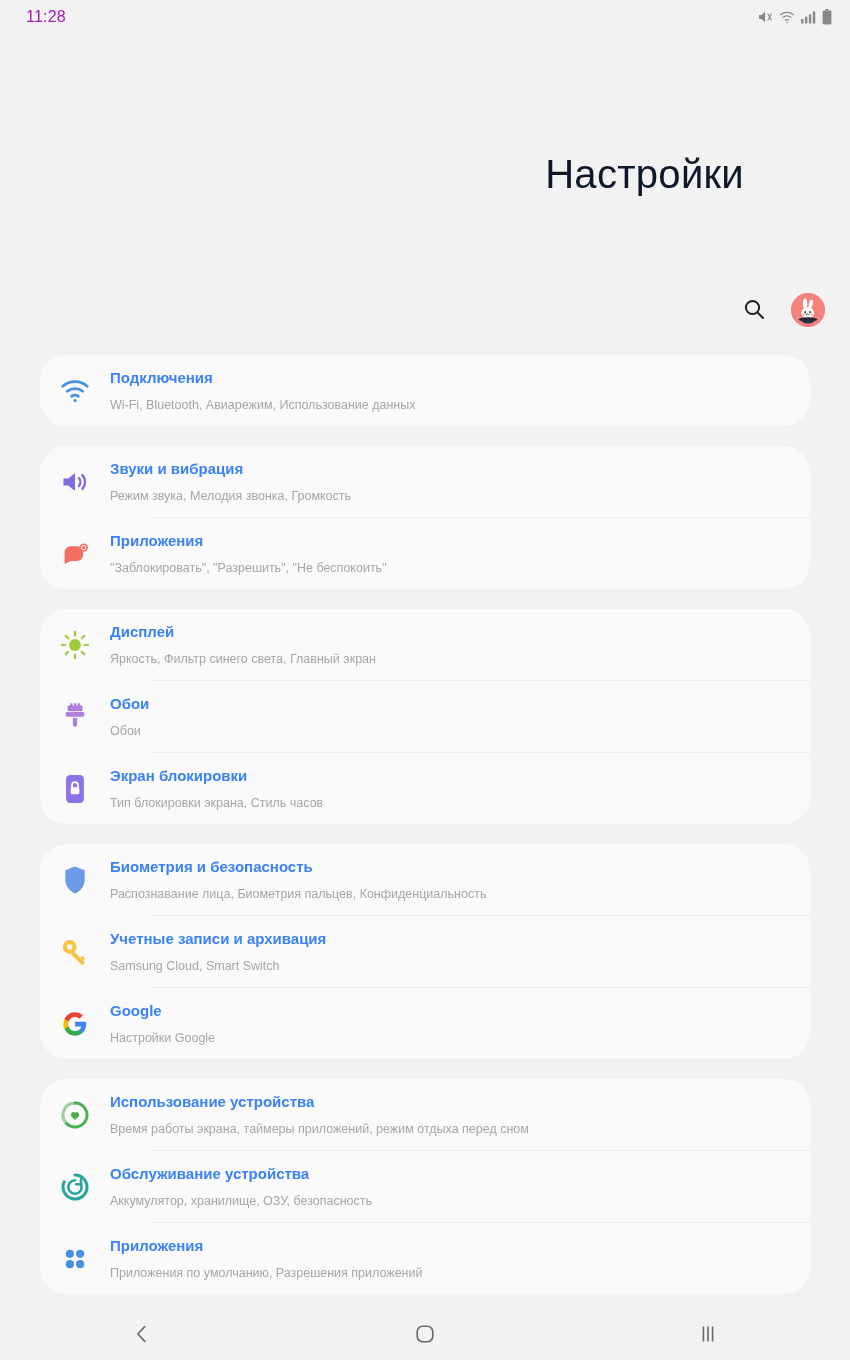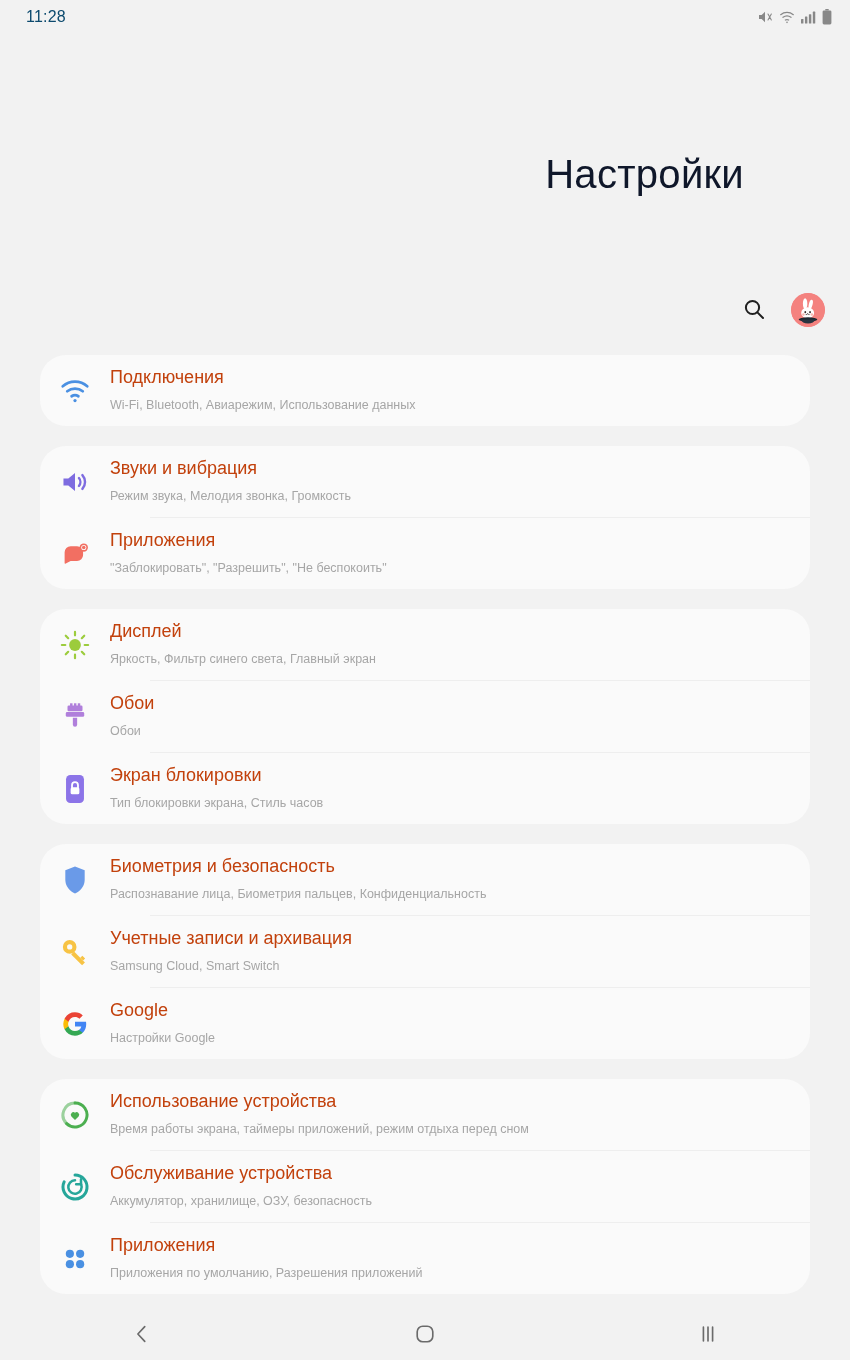--- a/index.html
+++ b/index.html
@@ -10,21 +10,21 @@
     overflow:hidden;
   }
   #screen { position:relative; width:850px; height:1360px; background:#f2f2f2; }
 
   
   #status-bar {
     position:absolute; top:0; left:0; width:850px; height:34px;
     display:flex; align-items:center; justify-content:space-between;
     padding:0 18px 0 26px;
   }
-  #status-clock { font-size:16px; color:#0c4a6e; letter-spacing:.2px; }
+  #status-clock { font-size:16px; color:#a21caf; letter-spacing:.2px; }
   #status-icons { display:flex; align-items:center; gap:6px; }
   #status-icons svg { display:block; }
 
   
   #page-title {
     position:absolute; top:152px; left:0; width:744px;
     text-align:right; font-size:40px; font-weight:400;
     color:#0f172a; letter-spacing:.3px;
   }
   #header-actions {
@@ -60,21 +60,21 @@
     position:relative;
     cursor:pointer;
   }
   .row-icon {
     width:70px; min-width:70px; height:69px;
     display:flex; align-items:center; justify-content:center;
   }
   .row-icon svg { display:block; }
   .row-text { padding:12px 0; min-width:0; flex:1; }
   .row-title {
-    font-size:18px; color:#c2410c; font-weight:400;
+    font-size:15px; color:#3b82f6; font-weight:700;
     line-height:21px; white-space:nowrap;
   }
   .row-subtitle {
     font-size:12.5px; color:#a6a6a6; line-height:18px;
     margin-top:8px; white-space:nowrap; overflow:hidden;
   }
   .row-divider {
     height:1px; background:#eeeeee; margin-left:110px; margin-right:0;
   }
 

